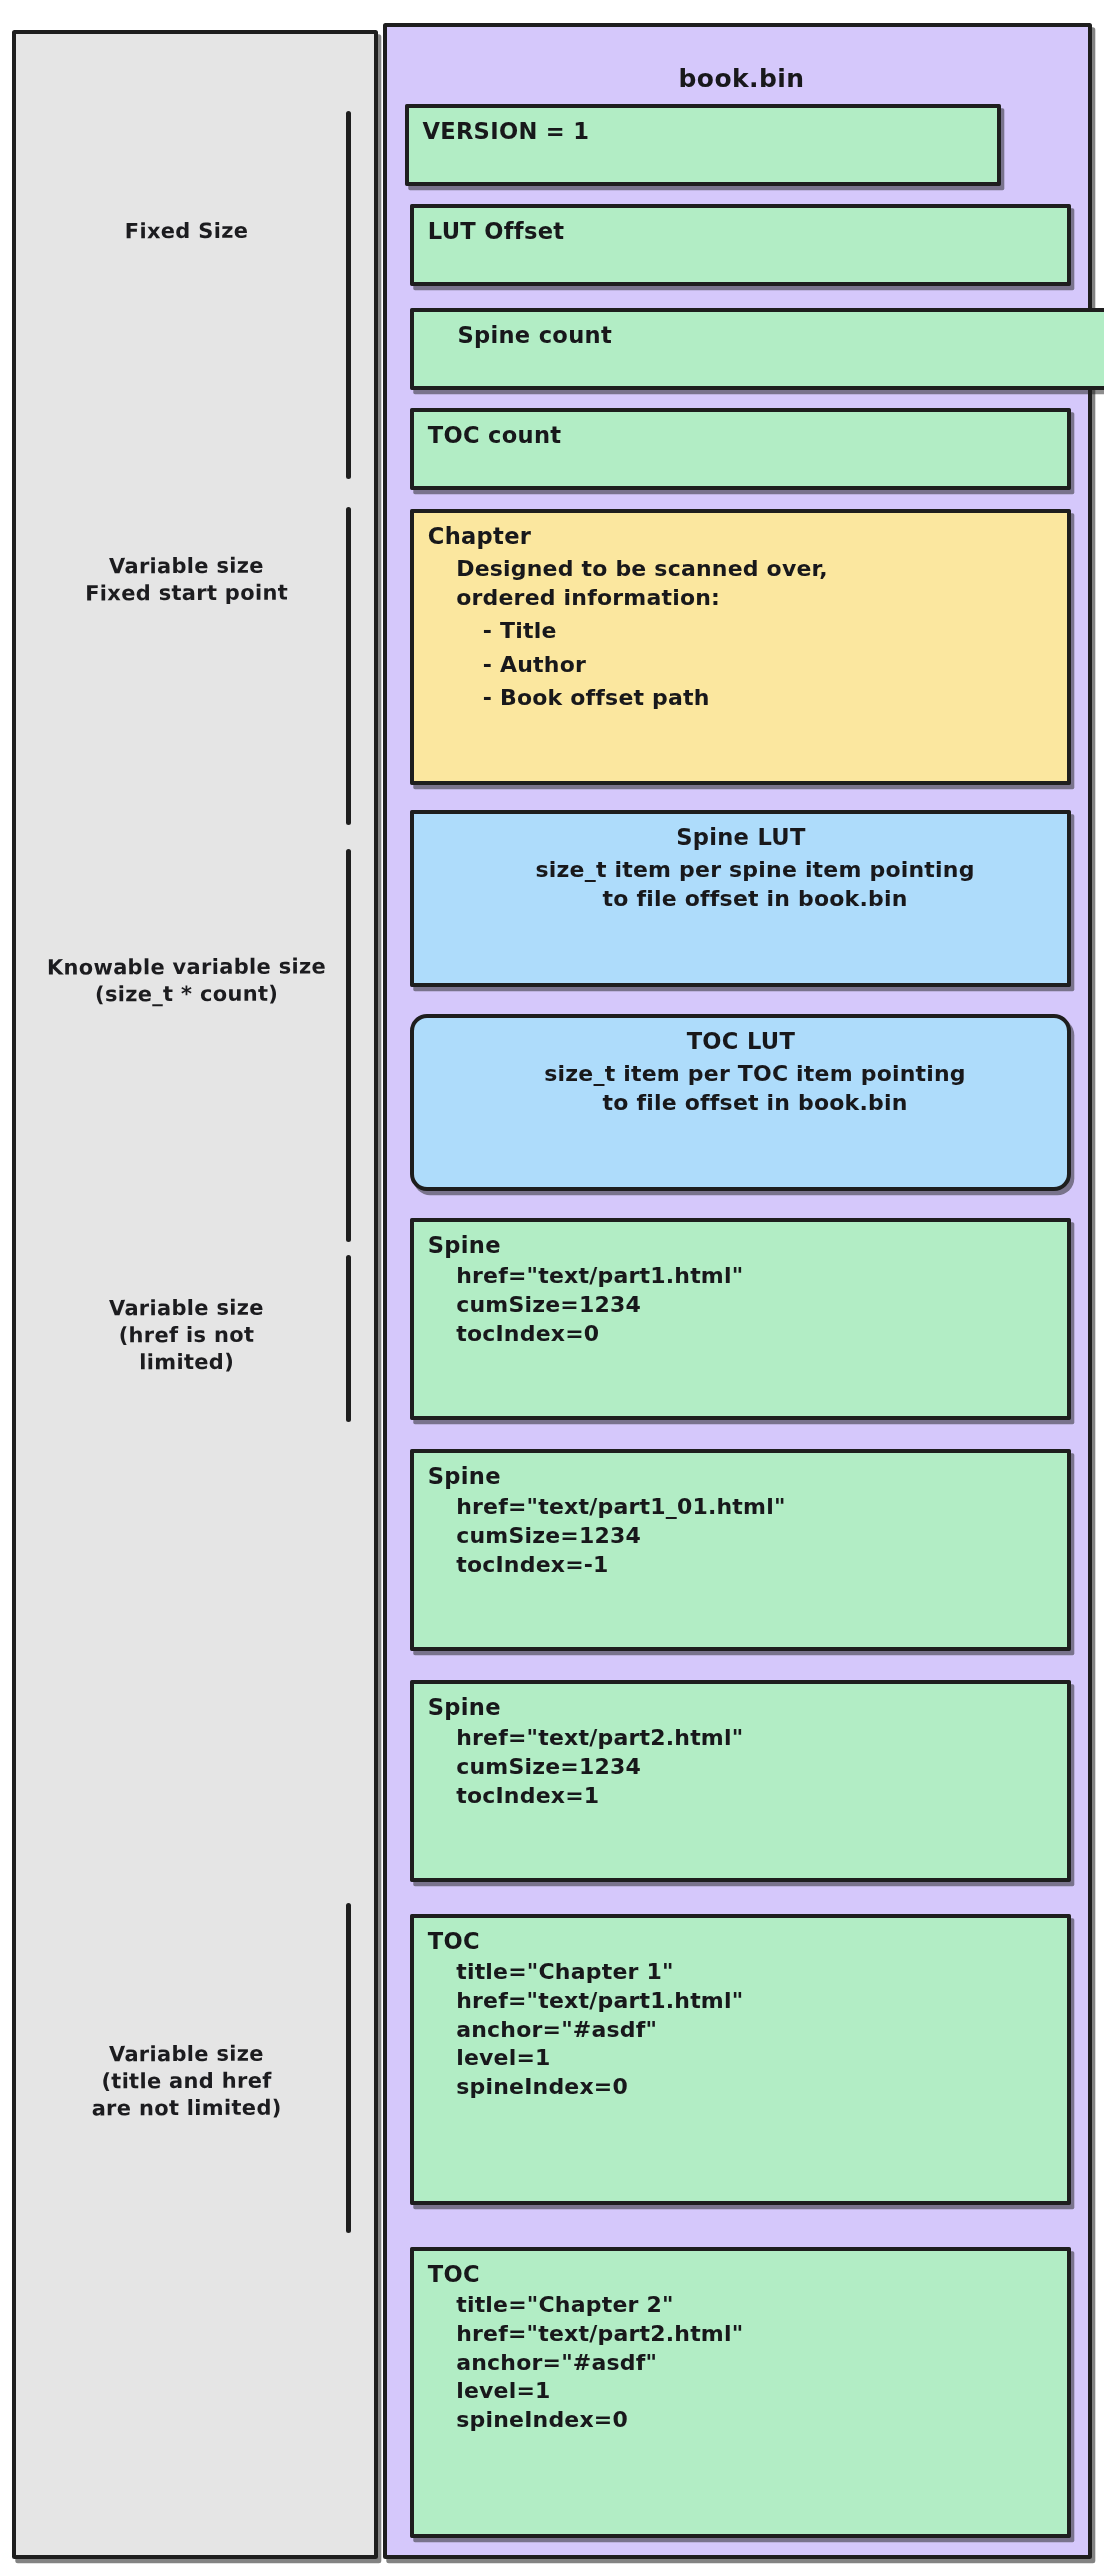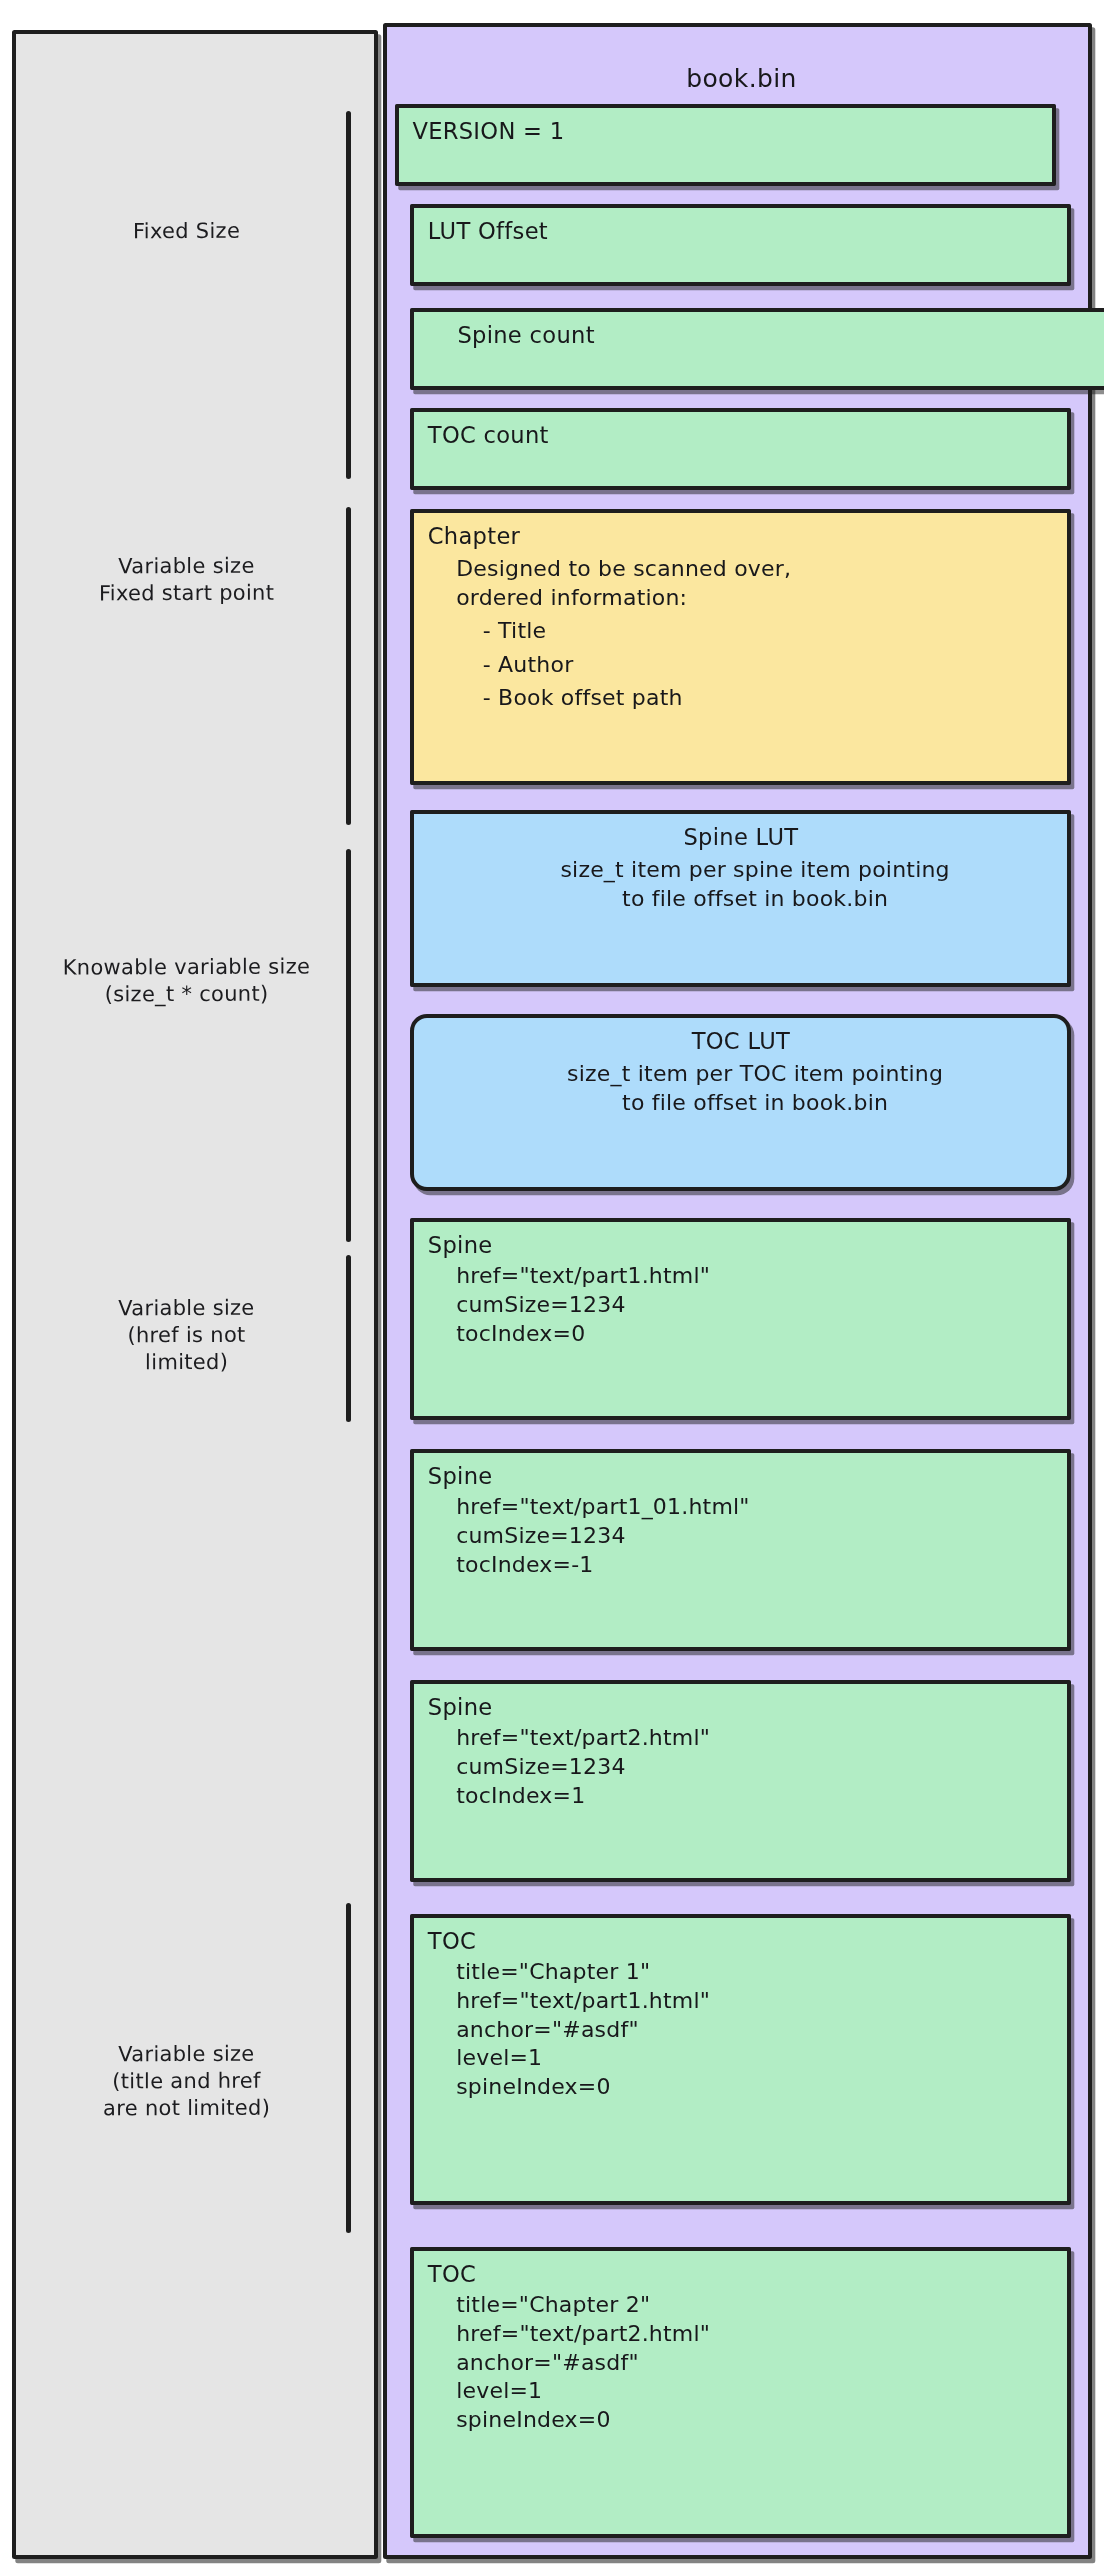--- a/index.html
+++ b/index.html
@@ -19,20 +19,21 @@
     box-sizing: border-box;
     overflow: hidden;
   }
 
   
   .panel {
     position: absolute;
     box-sizing: border-box;
     border: 4.2px solid #1e1e1e;
     border-radius: 2.5px;
+    font-weight: bold;
   }
   .left-panel {
     left: 11.7px;
     top: 30px;
     width: 366px;
     height: 2529px;
     background: #e5e5e5;
     box-shadow: 3.3px 4.2px 0 rgba(30,30,30,0.55);
   }
   .right-panel {
@@ -142,21 +143,21 @@
     <div class="bracket" style="left:330px; top:473px;  height:318px;"></div>
     <div class="bracket" style="left:330px; top:815px;  height:393px;"></div>
     <div class="bracket" style="left:330px; top:1221px; height:167px;"></div>
     <div class="bracket" style="left:330px; top:1869px; height:330px;"></div>
   </div>
 
   <div class="panel right-panel">
 
     <div class="file-title">book.bin</div>
 
-    <div class="box green" style="left:8px; top:77px; width:661px; height:82px;">
+    <div class="box green" style="left:18px; top:77px; width:596px; height:82px;">
       <div class="box-title">VERSION = 1</div>
     </div>
 
     <div class="box green" style="left:23.4px; top:177px; width:661px; height:82px;">
       <div class="box-title">LUT Offset</div>
     </div>
 
     <div class="box green" style="left:23.4px; top:281px; width:721px; height:82px;padding-left:43px;">
       <div class="box-title">Spine count</div>
     </div>

